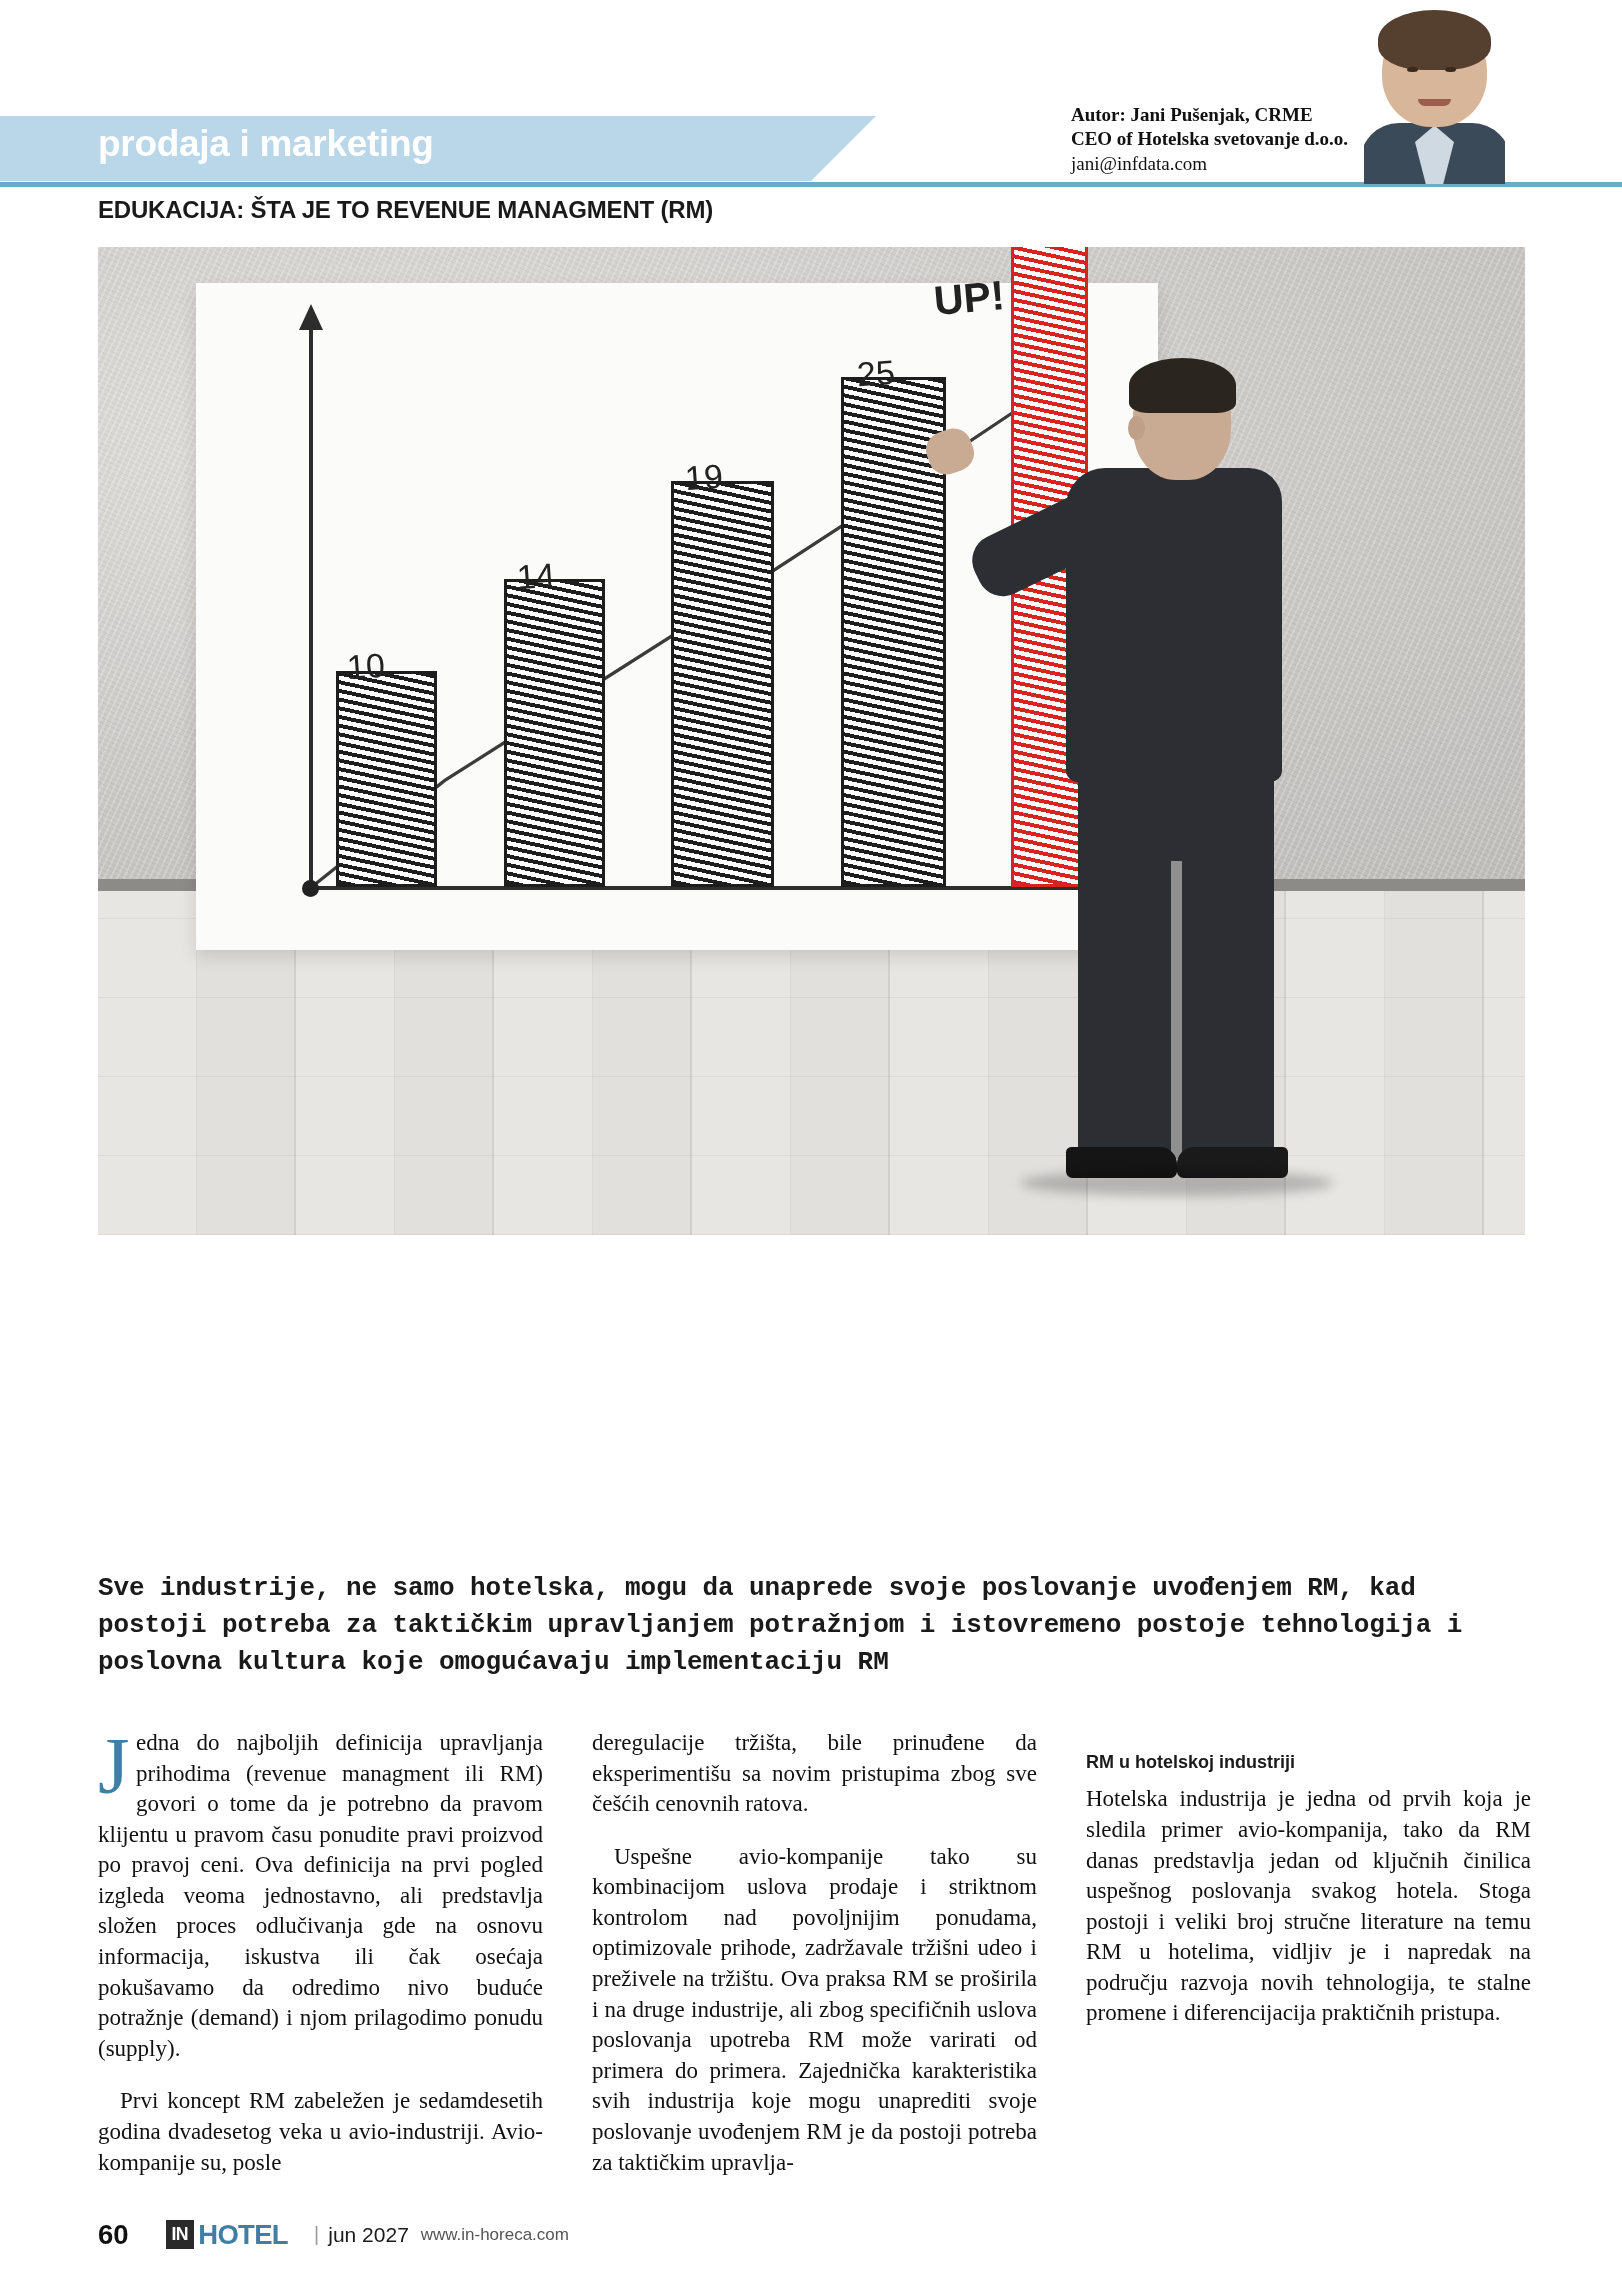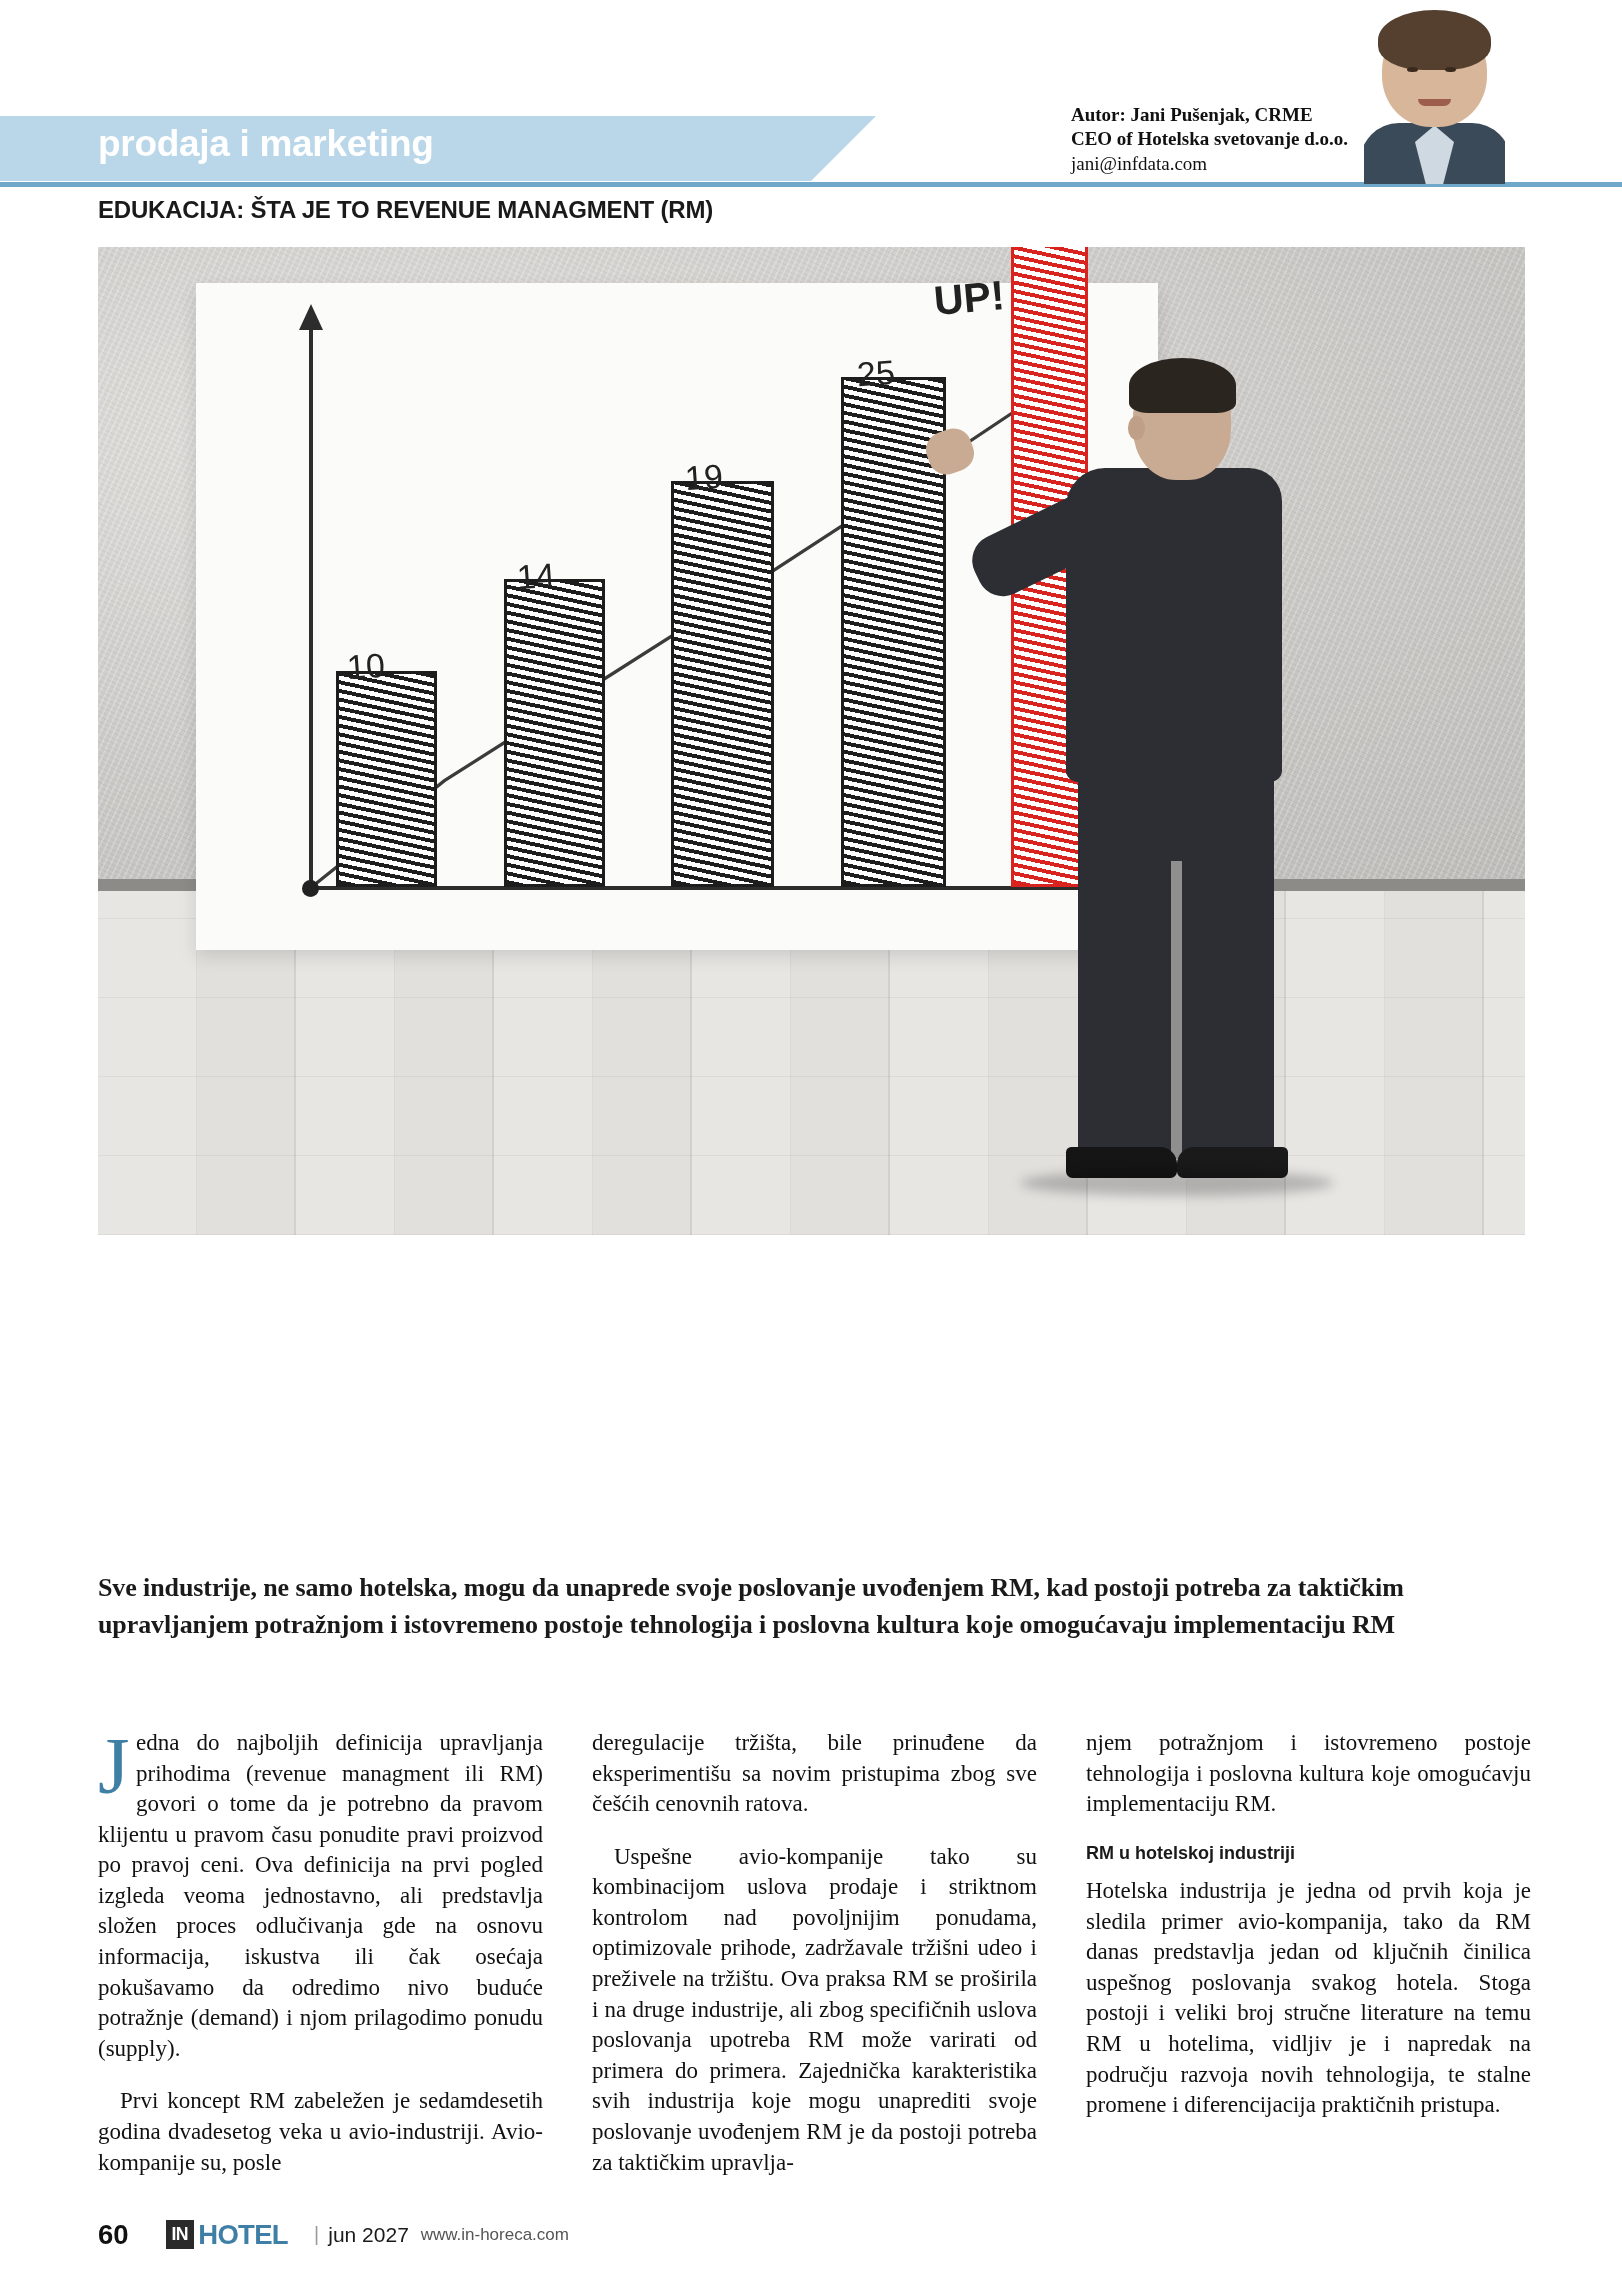--- a/index.html
+++ b/index.html
@@ -237,21 +237,21 @@
     font-weight: bold;
     font-size: 103px;
     line-height: 1.02;
     letter-spacing: -2px;
     color: #111;
   }
   .deck {
     position: absolute;
     left: 98px; top: 1570px;
     width: 1430px;
-    font-family: Liberation Serif, serif;
+    font-family: Liberation Mono, monospace;
     font-weight: bold;
     font-size: 26px;
     line-height: 1.42;
     color: #1a1a1a;
     letter-spacing: -0.1px;
   }
 
   
   .cols {
     position: absolute;
@@ -392,21 +392,20 @@
       <p class="dropcap-para"><span class="dropcap">J</span><span>edna do najboljih definicija upravljanja prihodima (revenue managment ili RM) govori o tome da je potrebno da pravom klijentu u pravom času ponudite pravi proizvod po pravoj ceni. Ova definicija na prvi pogled izgleda veoma jednostavno, ali predstavlja složen proces odlučivanja gde na osnovu informacija, iskustva ili čak osećaja pokušavamo da odredimo nivo buduće potražnje (demand) i njom prilagodimo ponudu (supply).</span></p>
       <p><span>Prvi koncept RM zabeležen je sedamdesetih godina dvadesetog veka u avio-industriji. Avio-kompanije su, posle</span></p>
     </div>
 
     <div class="col">
       <p><span>deregulacije tržišta, bile prinuđene da eksperimentišu sa novim pristupima zbog sve češćih cenovnih ratova.</span></p>
       <p><span>Uspešne avio-kompanije tako su kombinacijom uslova prodaje i striktnom kontrolom nad povoljnijim ponudama, optimizovale prihode, zadržavale tržišni udeo i preživele na tržištu. Ova praksa RM se proširila i na druge industrije, ali zbog specifičnih uslova poslovanja upotreba RM može varirati od primera do primera. Zajednička karakteristika svih industrija koje mogu unaprediti svoje poslovanje uvođenjem RM je da postoji potreba za taktičkim upravlja-</span></p>
     </div>
 
     <div class="col">
-      <p><span>njem potražnjom i istovremeno postoje tehnologija i poslovna kultura koje omogućavju implementaciju RM.</span></p>
       <div class="subhead">RM u hotelskoj industriji</div>
       <p><span>Hotelska industrija je jedna od prvih koja je sledila primer avio-kompanija, tako da RM danas predstavlja jedan od ključnih činilica uspešnog poslovanja svakog hotela. Stoga postoji i veliki broj stručne literature na temu RM u hotelima, vidljiv je i napredak na području razvoja novih tehnologija, te stalne promene i diferencijacija praktičnih pristupa.</span></p>
     </div>
 
   </div>
 
   <div class="footer">
     <div class="pagenum">60</div>
     <div class="logo-in">IN</div>
     <div class="logo-hotel">HOTEL</div>

